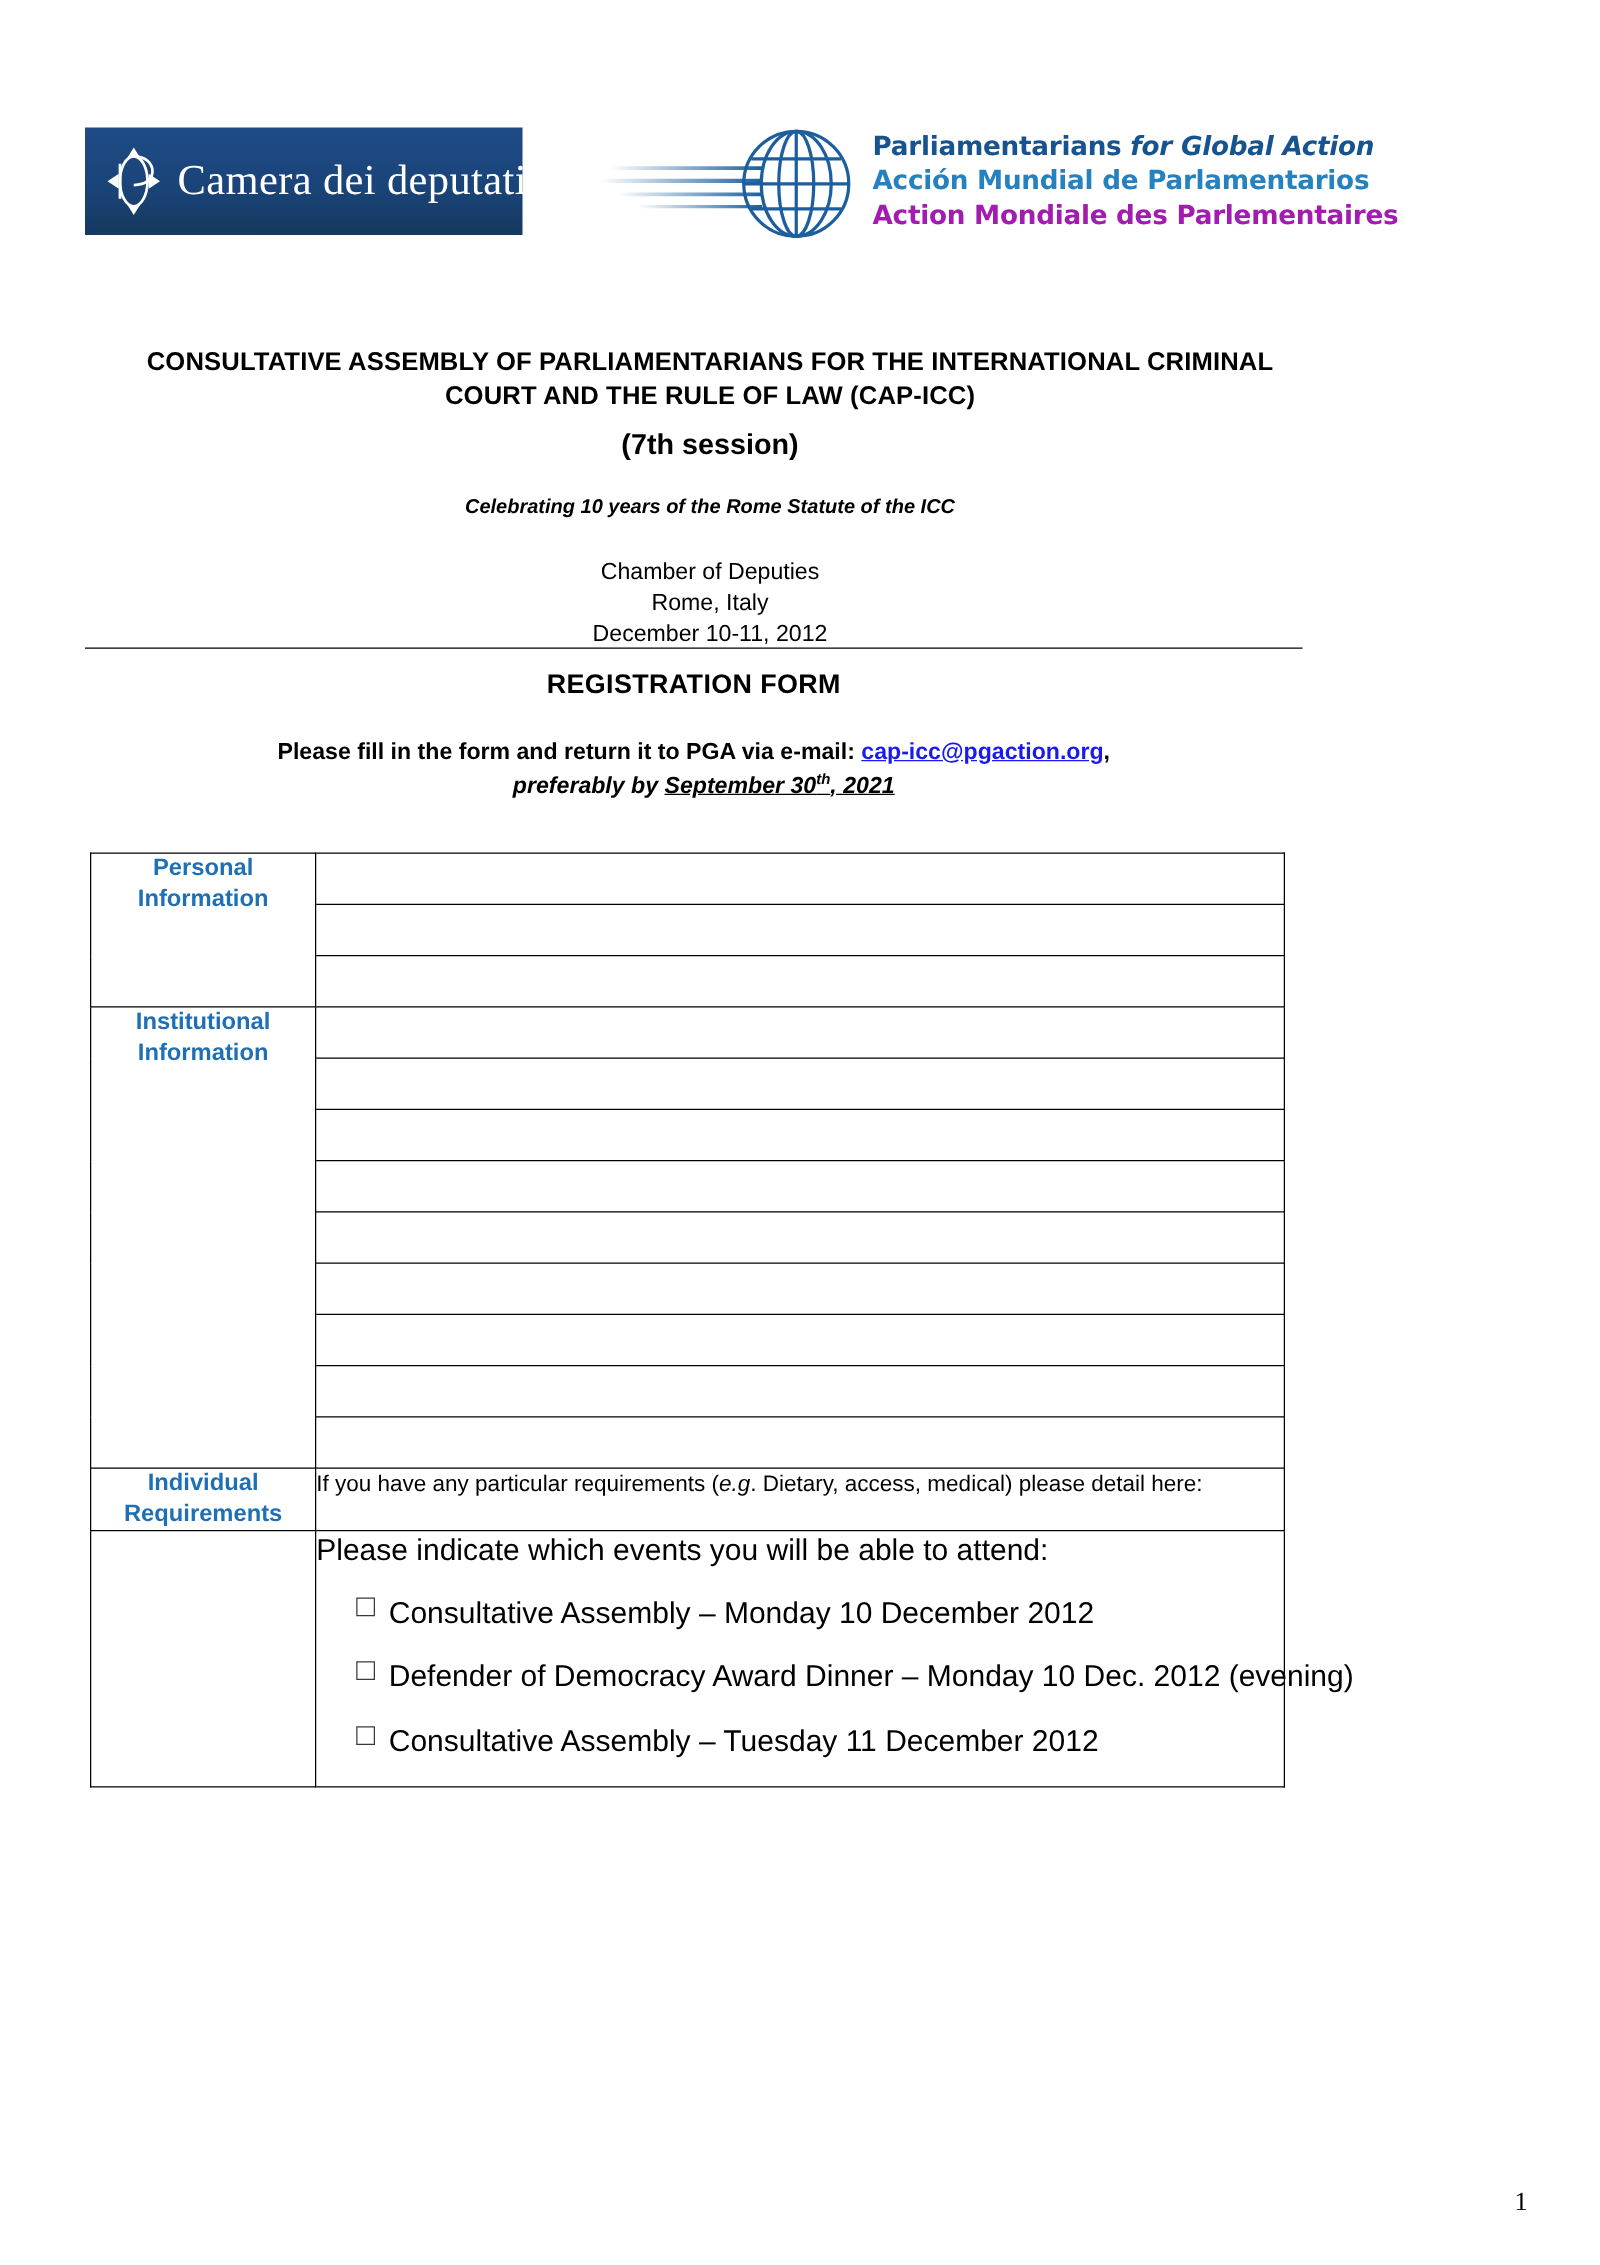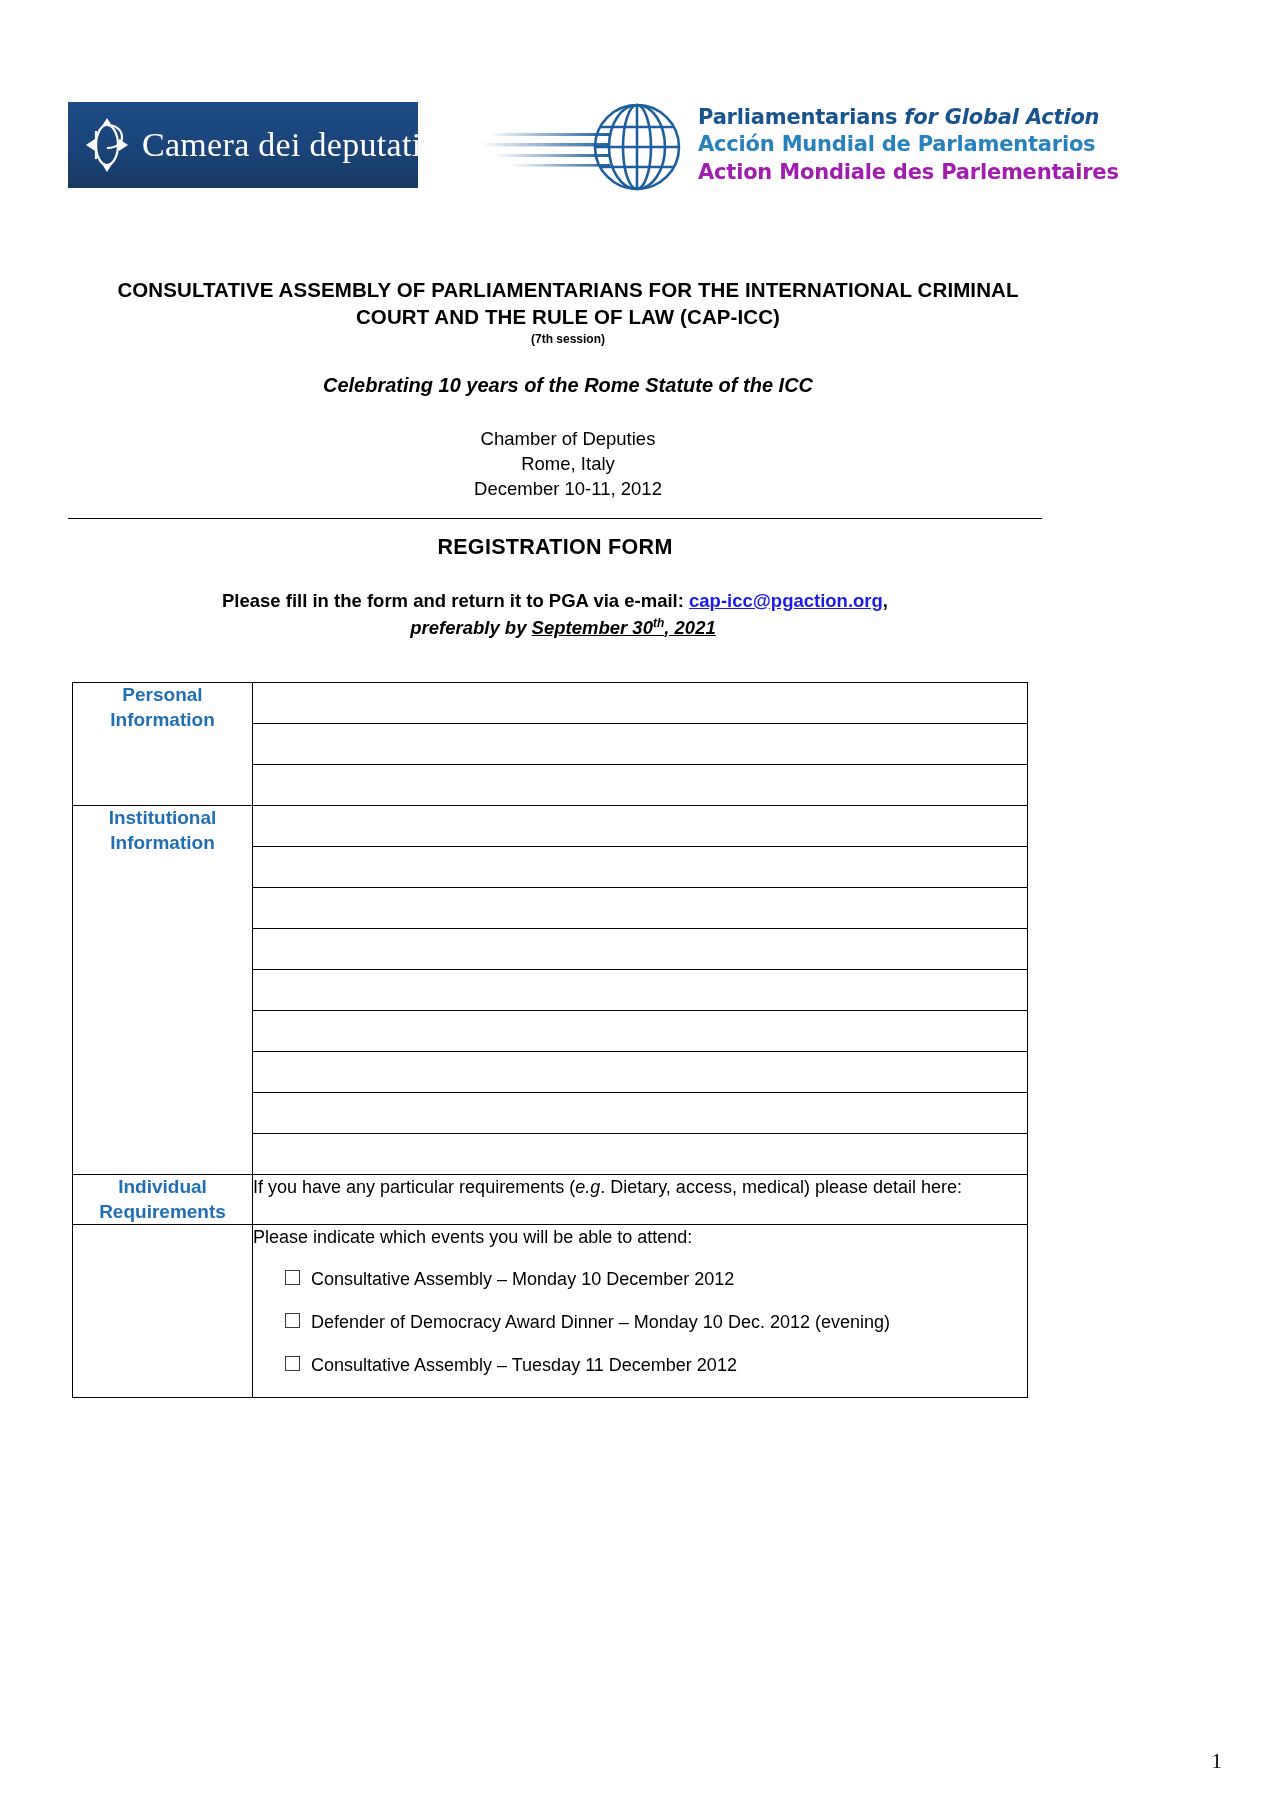--- a/index.html
+++ b/index.html
@@ -106,27 +106,27 @@
     width: 1000px;
     text-align: center;
   }
   .main-title {
     font-size: 20.5px;
     font-weight: bold;
     line-height: 1.32;
     letter-spacing: 0.1px;
   }
   .session-line {
-    font-size: 12px;
-    font-weight: bold;
-    margin-top: 2px;
+    font-size: 23px;
+    font-weight: bold;
+    margin-top: 12px;
   }
   .celebrating {
     margin-top: 28px;
-    font-size: 20px;
+    font-size: 16px;
     font-weight: bold;
     font-style: italic;
   }
   .venue {
     margin-top: 30px;
     font-size: 18.5px;
     line-height: 1.35;
   }
 
   .hr-rule {
@@ -208,21 +208,21 @@
 
   .req-cell {
     padding: 8px 10px 10px 10px;
     font-size: 18px;
     line-height: 1.38;
   }
   .req-cell .eg { font-style: italic; }
 
   .events-cell {
     padding: 10px 10px 0px 10px;
-    font-size: 18px;
+    font-size: 24px;
     line-height: 1.35;
   }
   .events-intro { margin-bottom: 17px; }
   .event-item {
     display: flex;
     align-items: flex-start;
     margin-bottom: 19px;
     padding-left: 32px;
   }
   .checkbox {

